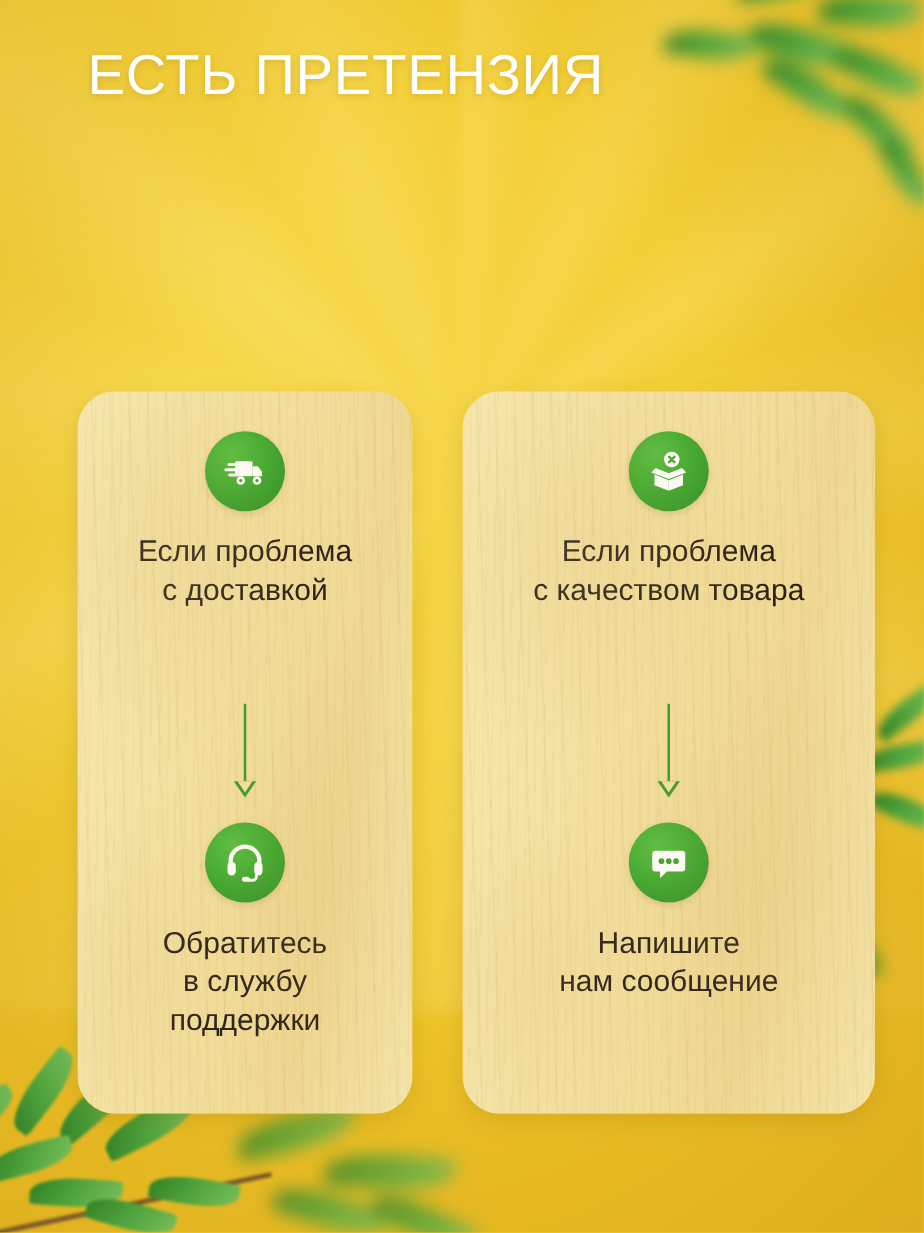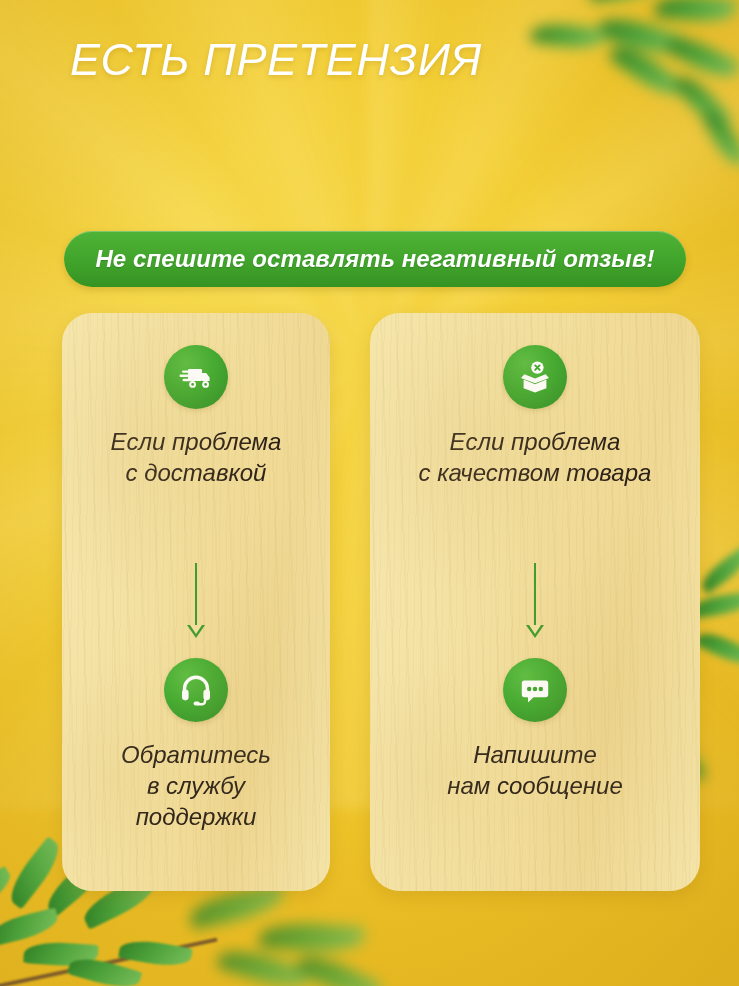--- a/index.html
+++ b/index.html
@@ -2,21 +2,21 @@
 <html lang="ru"><head>
 <meta charset="utf-8">
 <title>Claim Info Banner</title>
 <style>
   html,body{margin:0;padding:0;}
   body{
     width:739px;height:986px;overflow:hidden;
     font-family:"Liberation Sans","DejaVu Sans",sans-serif;
     position:relative;background:#edc32b;
   }
-  .stage{position:absolute;inset:0;overflow:hidden;font-style:italic;}
+  .stage{position:absolute;inset:0;overflow:hidden;}
 
   
   .bg-base{
     position:absolute;inset:0;
     background:
       radial-gradient(circle at 30% 30%, #f6d84b 0%, #f2cd33 38%, #ecc026 70%, #e5b71f 100%);
   }
   .bg-rays{
     position:absolute;left:-10%;top:-18%;width:120%;height:100%;
     background:
@@ -235,23 +235,20 @@
 
     <div class="leaf" style="left:160px;top:58px;width:72px;height:22px;transform:rotate(10deg);">
         <i></i>
       </div>
   </div>
 
   <div class="title">
     <span>ЕСТЬ ПРЕТЕНЗИЯ</span>
   </div>
 
-  <div class="pill">
-    <span class="pill-text">Не спешите оставлять негативный отзыв!</span>
-  </div>
 
   <div class="cards">
 
     <div class="card card-left">
 
       <div class="block" style="top:32px;">
         <div class="icon-circle">
           <svg width="40" height="40" viewBox="0 0 40 40" aria-hidden="true">
             <g fill="#ffffff">
               <rect x="12" y="12" width="14" height="12" rx="1.2"></rect>

